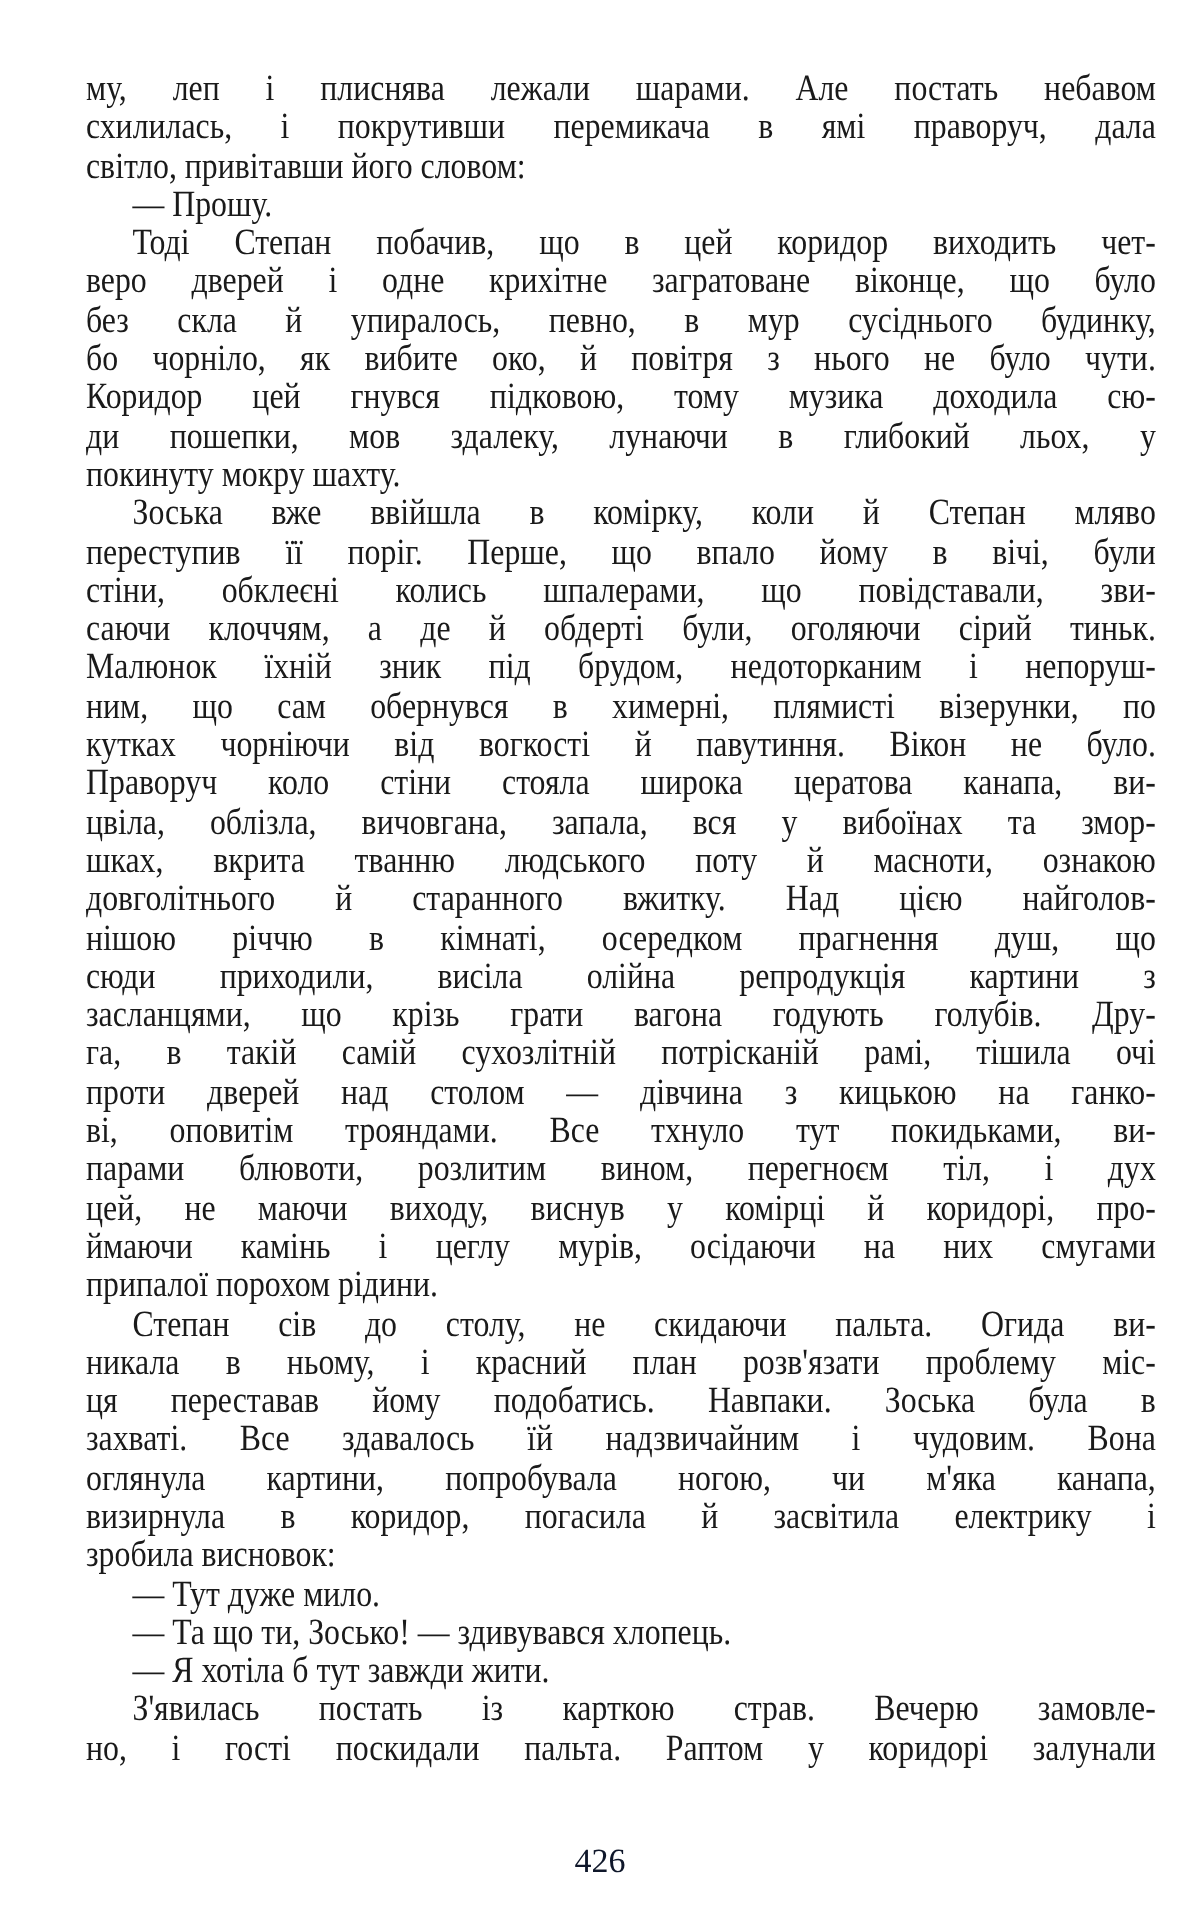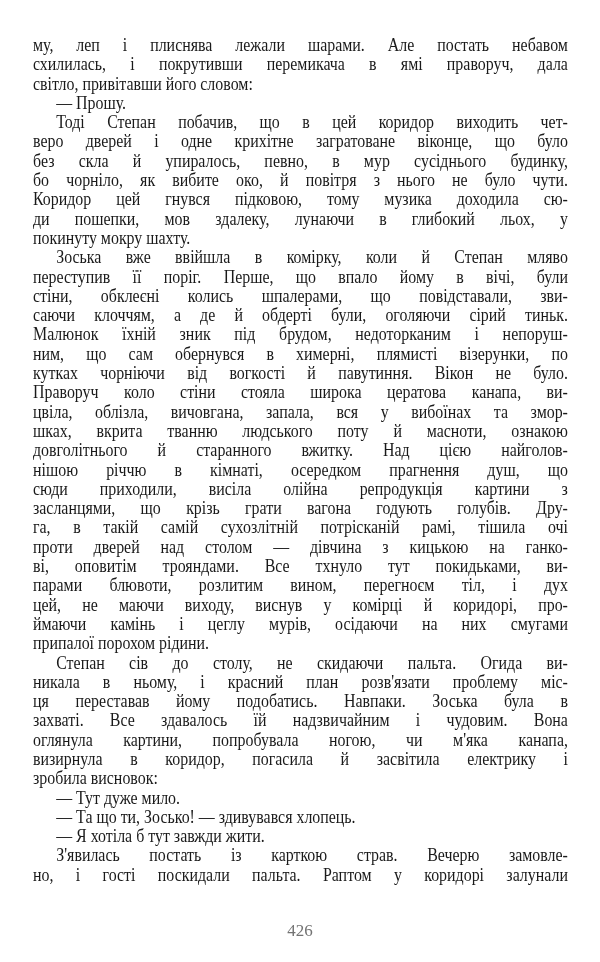--- a/index.html
+++ b/index.html
@@ -1,35 +1,35 @@
 <!DOCTYPE html>
 <html><head>
 <meta charset="utf-8">
 <style>
   html, body { margin:0; padding:0; background:#fff; }
   body { width:600px; height:962px; position:relative; overflow:hidden; }
-  .page { position:absolute; left:33px; top:36px; width:535px; }
+  .page { position:absolute; left:43px; top:36px; width:535px; }
   .line {
     font-family: "Liberation Serif", "DejaVu Serif", serif;
     font-size: 18.5px;
     line-height: 19.3px;
     height: 19.3px;
     color: #1a1a1a;
     white-space: nowrap;
     text-align: justify;
     text-align-last: justify;
     transform: scaleX(0.86);
     transform-origin: left;
     width: 622px;
   }
   .line.last { text-align-last: left; }
   .line.indent { padding-left: 27px; width: 595px; }
   .pagenum {
     position:absolute; top:921px; left:0; width:600px; text-align:center;
-    font-family: "Liberation Serif", serif; font-size:17px; color:#737373;
+    font-family: "Liberation Serif", serif; font-size:17px; color:#0f172a;
   }
 </style>
 </head>
 <body>
 
 <div class="page" id="page">
     <div class="line">му, леп і плиснява лежали шарами. Але постать небавом</div>
     <div class="line">схилилась, і покрутивши перемикача в ямі праворуч, дала</div>
     <div class="line last">світло, привітавши його словом:</div>
     <div class="line indent last">— Прошу.</div>

